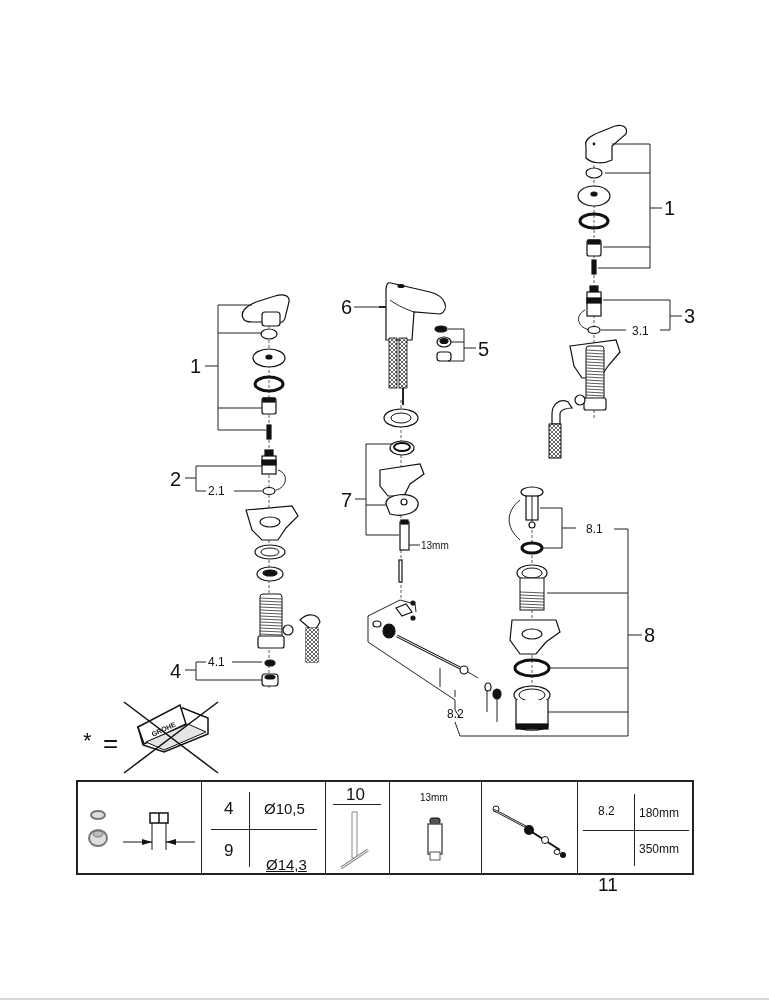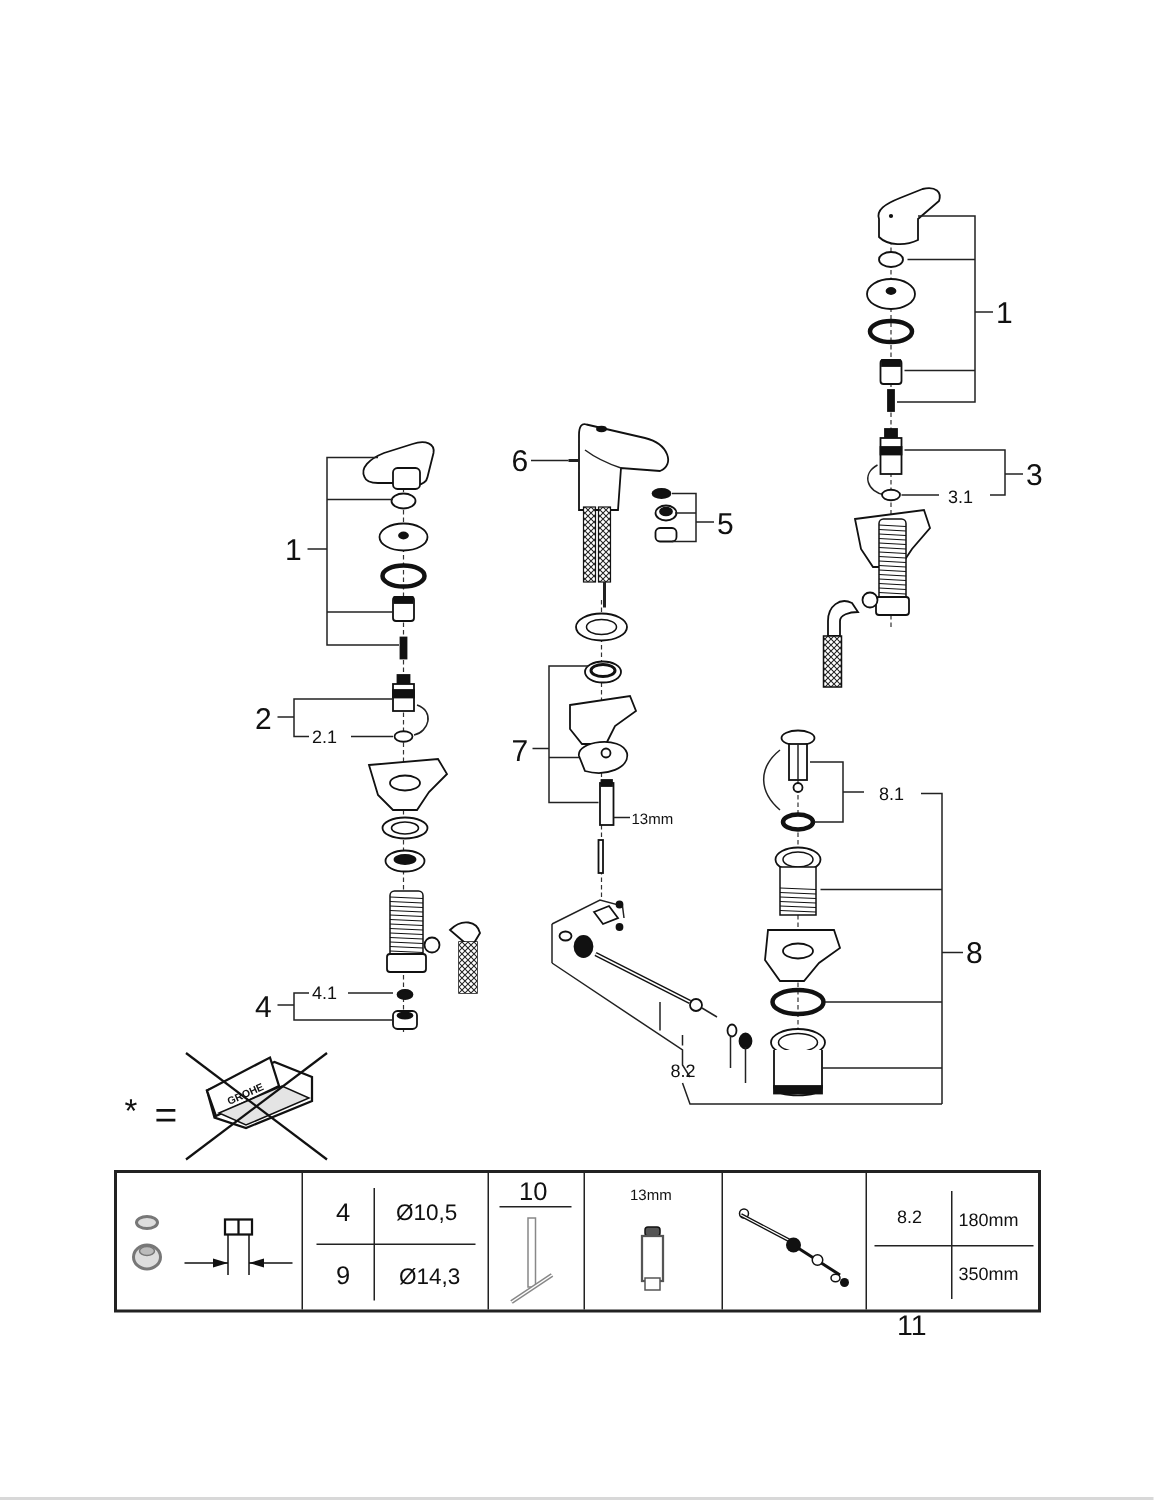--- a/index.html
+++ b/index.html
@@ -321,21 +321,21 @@
       <line x1="88" y1="60" x2="117" y2="60" stroke="#111"></line>
       <polygon points="88,60 98,57 98,63" fill="#111"></polygon>
     </svg>
   </div>
   <div class="cell" style="width:124px;">
     <div style="position:absolute; left:47px; top:10px; width:1px; height:75px; background:#222;"></div>
     <div style="position:absolute; left:9px; top:47px; width:106px; height:1px; background:#222;"></div>
     <span class="t-num" style="left:22px; top:17px;">4</span>
     <span class="t-val" style="left:62px; top:18px;text-align:center;">Ø10,5</span>
     <span class="t-num" style="left:22px; top:59px;">9</span>
-    <span class="t-val" style="left:64px; top:61px;">Ø14,3</span>
+    <span class="t-val" style="left:64px; top:74px;text-decoration:underline;">Ø14,3</span>
   </div>
   <div class="cell" style="width:64px;">
     <span class="t-num" style="left:20px; top:3px;">10</span>
     <div style="position:absolute; left:7px; top:22px; width:48px; height:1px; background:#222;"></div>
     <svg width="64" height="91" style="position:absolute; left:0; top:0;">
       <rect x="26" y="30" width="5" height="46" fill="#fff" stroke="#888"></rect>
       <line x1="15" y1="86" x2="42" y2="68" stroke="#888" stroke-width="3"></line>
       <line x1="15" y1="86" x2="42" y2="68" stroke="#fff" stroke-width="1"></line>
     </svg>
   </div>

